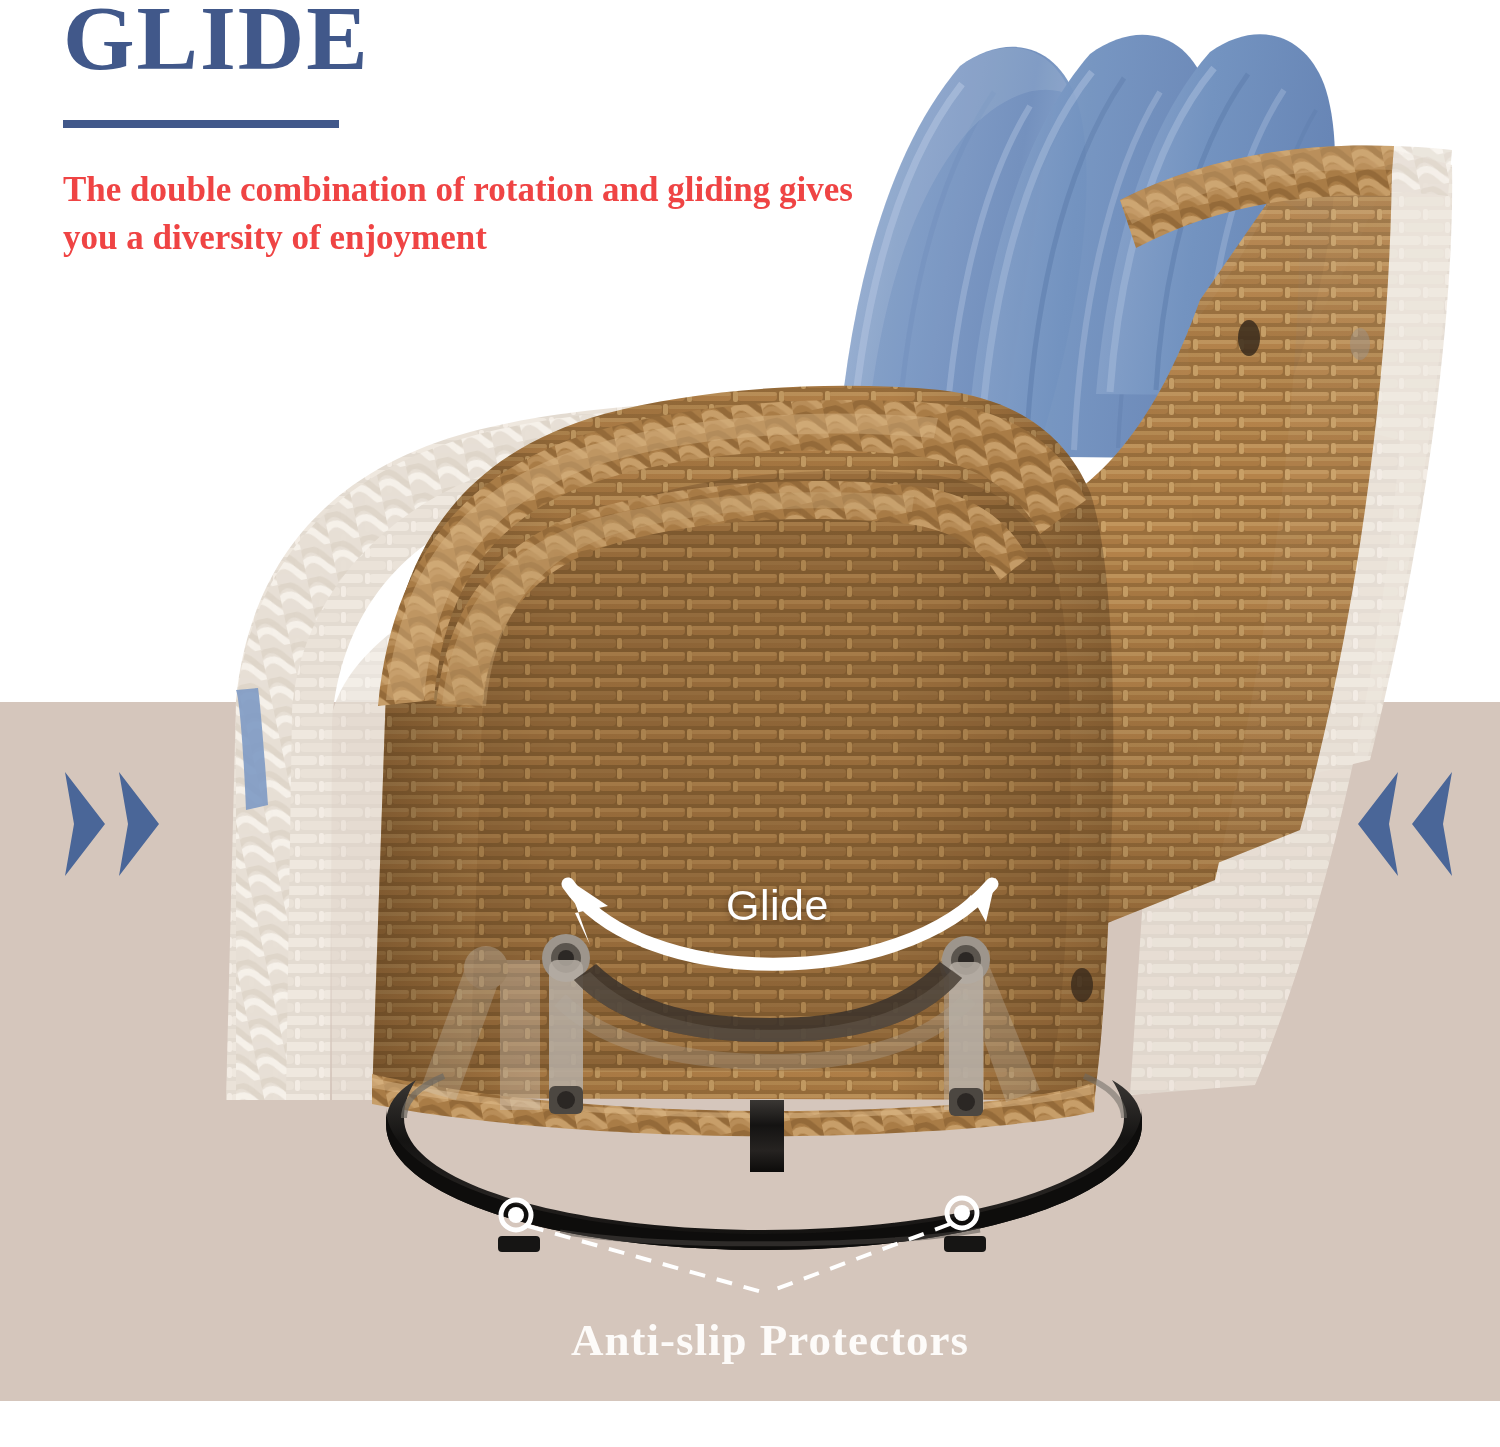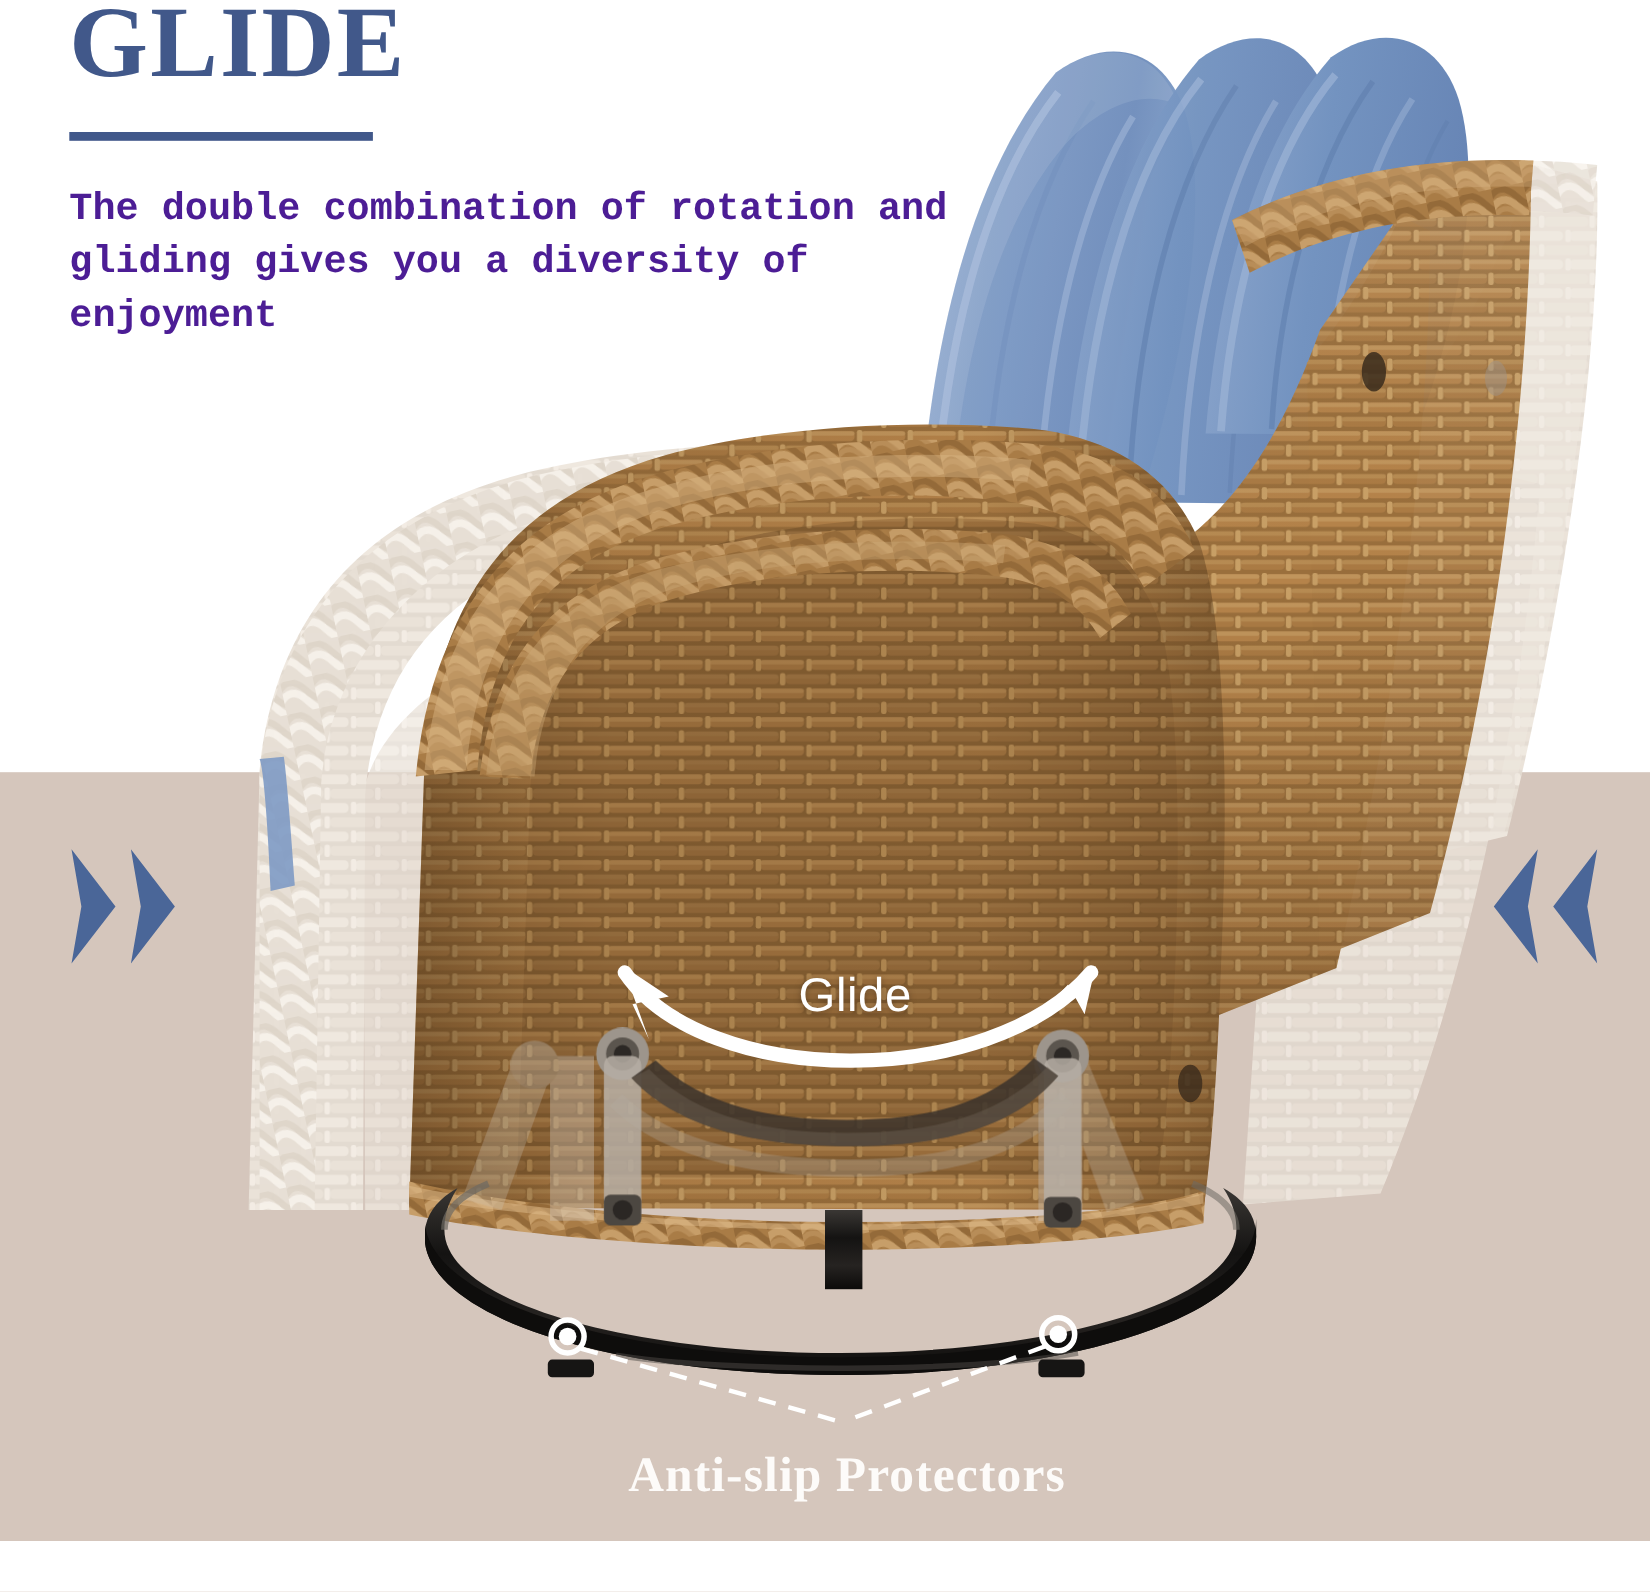--- a/index.html
+++ b/index.html
@@ -36,25 +36,25 @@
     line-height:1.0;
     letter-spacing:2px;
     color:#41588a;
   }
   .rule {
     margin-top:36px;
     width:276px; height:8px; background:#41588a;
   }
   .subtitle {
     margin-top:38px;
-    font-family:Liberation Mono, monospace;
+    font-family:Liberation Serif, serif;
     font-weight:700;
     font-size:35px;
     line-height:1.38;
-    color:#4c1d95;
+    color:#ef4444;
     max-width:830px;
   }
 
   
   .chev-group { position:absolute; z-index:35; display:flex; }
   .chev-left  { left:62px;  top:770px; }
   .chev-right { left:1355px; top:770px; }
   .chev { width:46px; height:108px; }
   .chev + .chev { margin-left:8px; }
 

